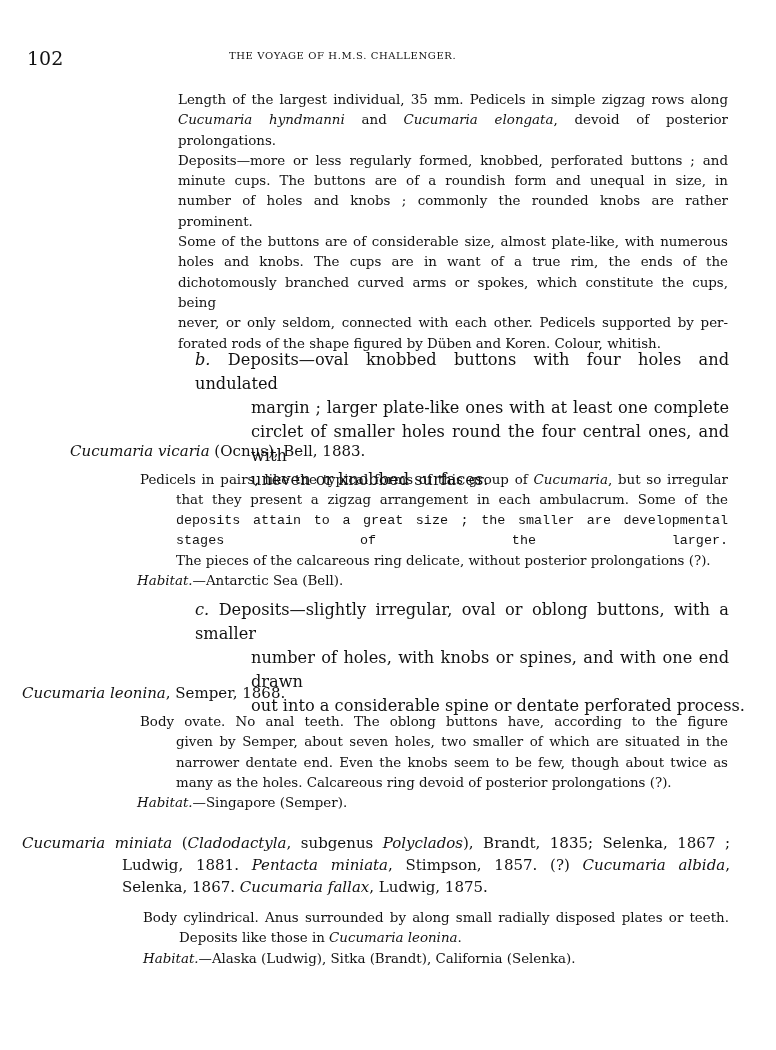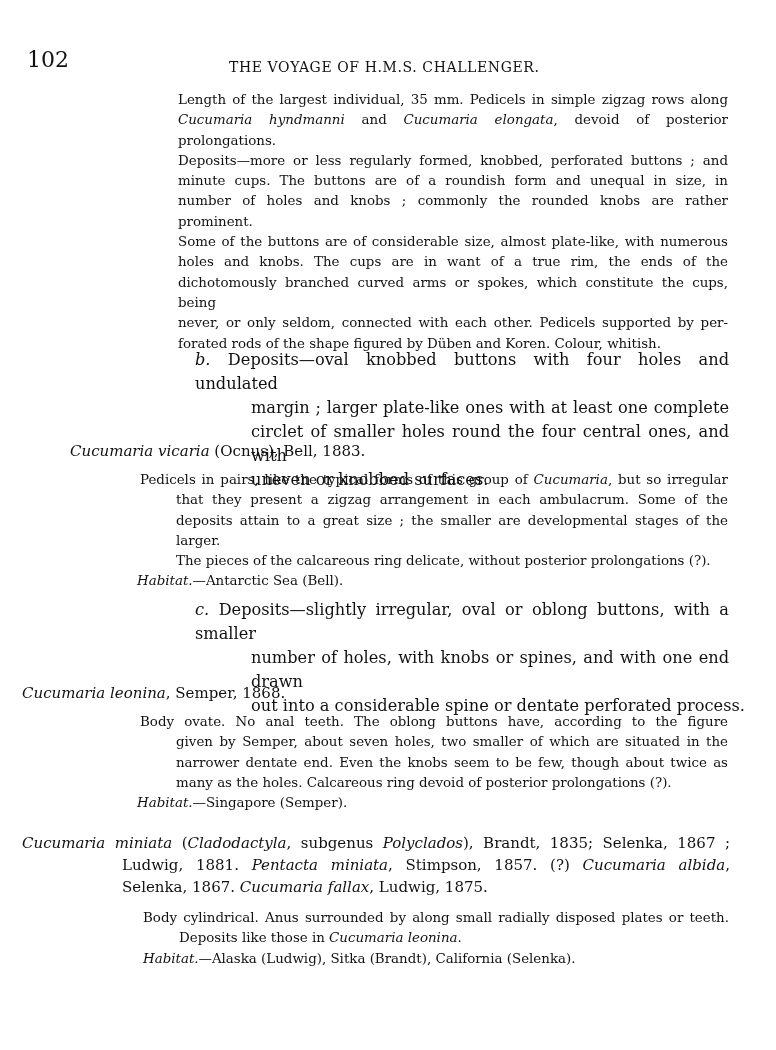--- a/index.html
+++ b/index.html
@@ -2,22 +2,22 @@
 <html><head>
   <meta charset="utf-8">
   <style>
     html, body { margin: 0; padding: 0; background: #ffffff; }
     body {
       width: 776px; height: 1050px; position: relative; overflow: hidden;
       font-family: "DejaVu Serif", "Liberation Serif", serif;
       color: #111111;
     }
     .abs { position: absolute; white-space: nowrap; }
-    .page-number { left: 27px; top: 47px; font-size: 22px; }
-    .running-head { left: 229px; top: 59px; font-size: 14px; letter-spacing: 0.6px; }
+    .page-number { left: 27px; top: 47px; font-size: 19px; }
+    .running-head { left: 229px; top: 50px; font-size: 10px; letter-spacing: 0.6px; }
     .para { position: absolute; font-size: 13.4px; line-height: 20.3px; text-align: justify; text-align-last: left; }
     .para .ln { display: block; white-space: nowrap; }
     .para .ln.j { text-align: justify; text-align-last: justify; white-space: normal; }
     .big { font-size: 16.2px; line-height: 24px; }
     .species { font-size: 15px; line-height: 23px; }
     i { font-style: italic; }
   </style>
 </head>
 <body>
 
@@ -43,21 +43,21 @@
   <span class="ln j" style="padding-left:56px;">circlet of smaller holes round the four central ones, and with</span>
   <span class="ln" style="padding-left:56px;">uneven or knobbed surfaces.</span>
 </div>
 
 <div class="abs species" style="left:22px; top:440px;margin-left:48px;">
   <i>Cucumaria vicaria</i><span> (Ocnus), Bell, 1883.</span>
 </div>
 <div class="para" style="left:140px; top:470px; width:588px;">
   <span class="ln j"><span>Pedicels in pairs, like the typical forms of this group of </span><i>Cucumaria</i><span>, but so irregular</span></span>
   <span class="ln j" style="padding-left:36px;">that they present a zigzag arrangement in each ambulacrum.  Some of the</span>
-  <span class="ln j" style="padding-left:36px;">deposits attain to a great size ; the smaller are developmental stages of the larger.</span>
+  <span class="ln j" style="padding-left:36px;font-family:Liberation Mono, monospace;">deposits attain to a great size ; the smaller are developmental stages of the larger.</span>
   <span class="ln" style="padding-left:36px;">The pieces of the calcareous ring delicate, without posterior prolongations (?).</span>
   <span class="ln" style="margin-left:-3px;"><i>Habitat.</i><span>—Antarctic Sea (Bell).</span></span>
 </div>
 
 <div class="para big" style="left:195px; top:598px; width:534px;">
   <span class="ln j"><i>c.</i> <span>Deposits—slightly irregular, oval or oblong buttons, with a smaller</span></span>
   <span class="ln j" style="padding-left:56px;">number of holes, with knobs or spines, and with one end drawn</span>
   <span class="ln" style="padding-left:56px;">out into a considerable spine or dentate perforated process.</span>
 </div>
 

